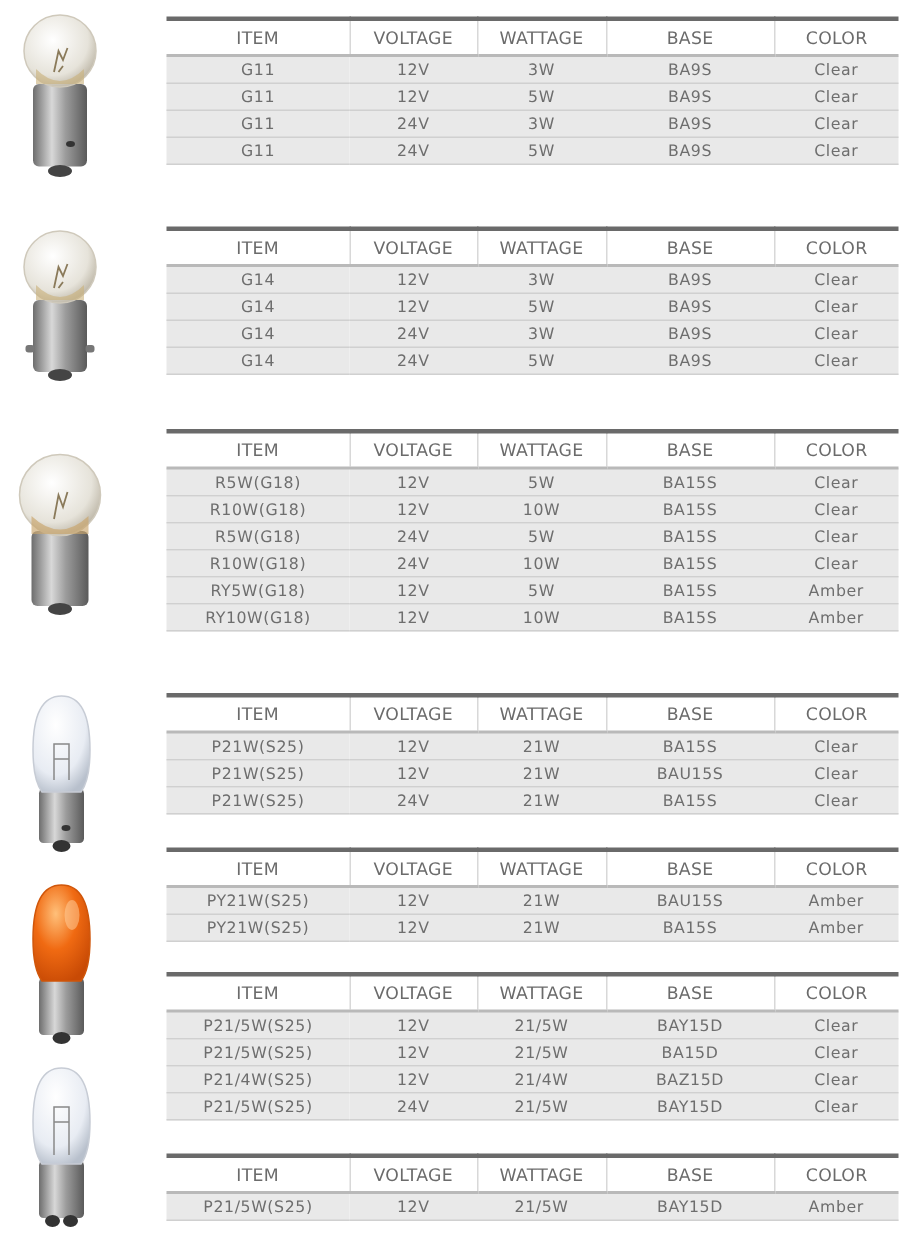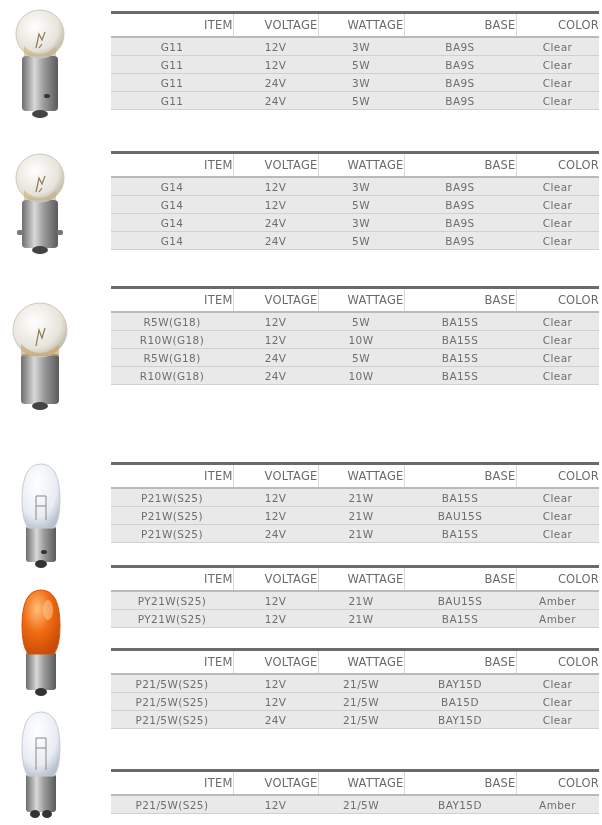--- a/index.html
+++ b/index.html
@@ -1,21 +1,21 @@
 <!DOCTYPE html>
 <html><head>
 <meta charset="utf-8">
 <style>
   html, body { margin:0; padding:0; background:#ffffff; }
   body { width:602px; height:825px; position:relative; overflow:hidden; font-family:"DejaVu Sans", sans-serif; }
   .bulb { position:absolute; }
   .spec-table { position:absolute; left:111px; width:488px; border-collapse:collapse; table-layout:fixed; }
   .spec-table thead tr { border-top:3px solid #6a6a6a; }
   .spec-table th { height:22px; font-weight:normal; font-size:11.5px; color:#6b6b6b; background:#ffffff;
-    border-left:1px solid #d8d8d8; border-bottom:2px solid #b9b9b9; text-align:right; padding:0; letter-spacing:0.2px; }
+    border-left:1px solid #d8d8d8; border-bottom:2px solid #b9b9b9; text-align:center; padding:0; letter-spacing:0.2px; }
   .spec-table th:first-child { border-left:none; }
   .spec-table td { height:17px; font-size:10.5px; color:#6e6e6e; background:#e9e9e9; text-align:center; padding:0;
     border-bottom:1.5px solid #d0d0d0; border-top:0.5px solid #f8f8f8; letter-spacing:0.4px; }
   col.c1 { width:122px; } col.c2 { width:85px; } col.c3 { width:86px; } col.c4 { width:112px; } col.c5 { width:83px; }
 </style>
 </head>
 <body>
 
 <svg class="bulb" style="left:12px;top:4px" width="56" height="116" viewBox="0 0 56 116">
   <defs>
@@ -227,20 +227,34 @@
         <td>BA15S</td>
         <td>Clear</td>
       </tr>
       <tr>
         <td>R10W(G18)</td>
         <td>24V</td>
         <td>10W</td>
         <td>BA15S</td>
         <td>Clear</td>
       </tr>
+      <tr>
+        <td>RY5W(G18)</td>
+        <td>12V</td>
+        <td>5W</td>
+        <td>BA15S</td>
+        <td>Amber</td>
+      </tr>
+      <tr>
+        <td>RY10W(G18)</td>
+        <td>12V</td>
+        <td>10W</td>
+        <td>BA15S</td>
+        <td>Amber</td>
+      </tr>
     </tbody>
   </table>
 <table class="spec-table" style="top:462px">
     <colgroup>
       <col class="c1">
       <col class="c2">
       <col class="c3">
       <col class="c4">
       <col class="c5">
     </colgroup>
@@ -337,20 +351,27 @@
         <td>Clear</td>
       </tr>
       <tr>
         <td>P21/5W(S25)</td>
         <td>12V</td>
         <td>21/5W</td>
         <td>BA15D</td>
         <td>Clear</td>
       </tr>
       <tr>
+        <td>P21/4W(S25)</td>
+        <td>12V</td>
+        <td>21/4W</td>
+        <td>BAZ15D</td>
+        <td>Clear</td>
+      </tr>
+      <tr>
         <td>P21/5W(S25)</td>
         <td>24V</td>
         <td>21/5W</td>
         <td>BAY15D</td>
         <td>Clear</td>
       </tr>
     </tbody>
   </table>
 <table class="spec-table" style="top:769px">
     <colgroup>

